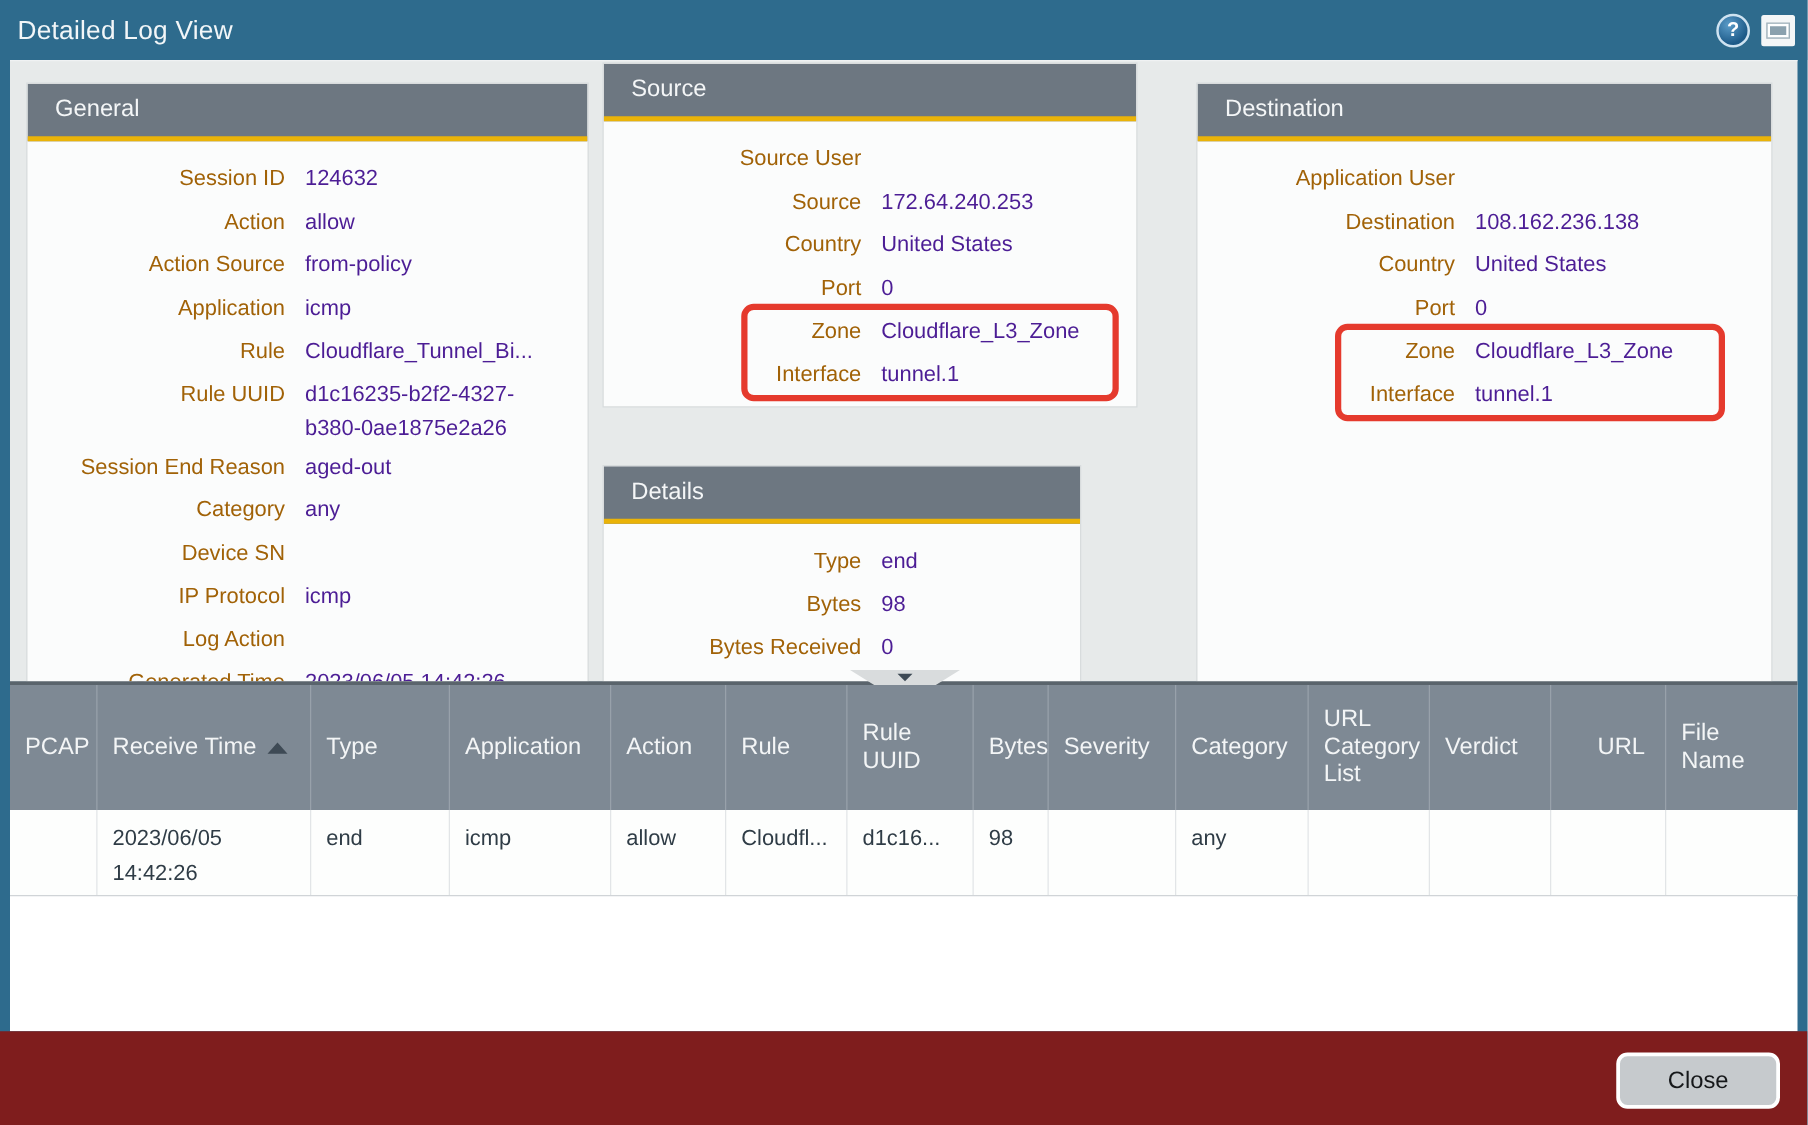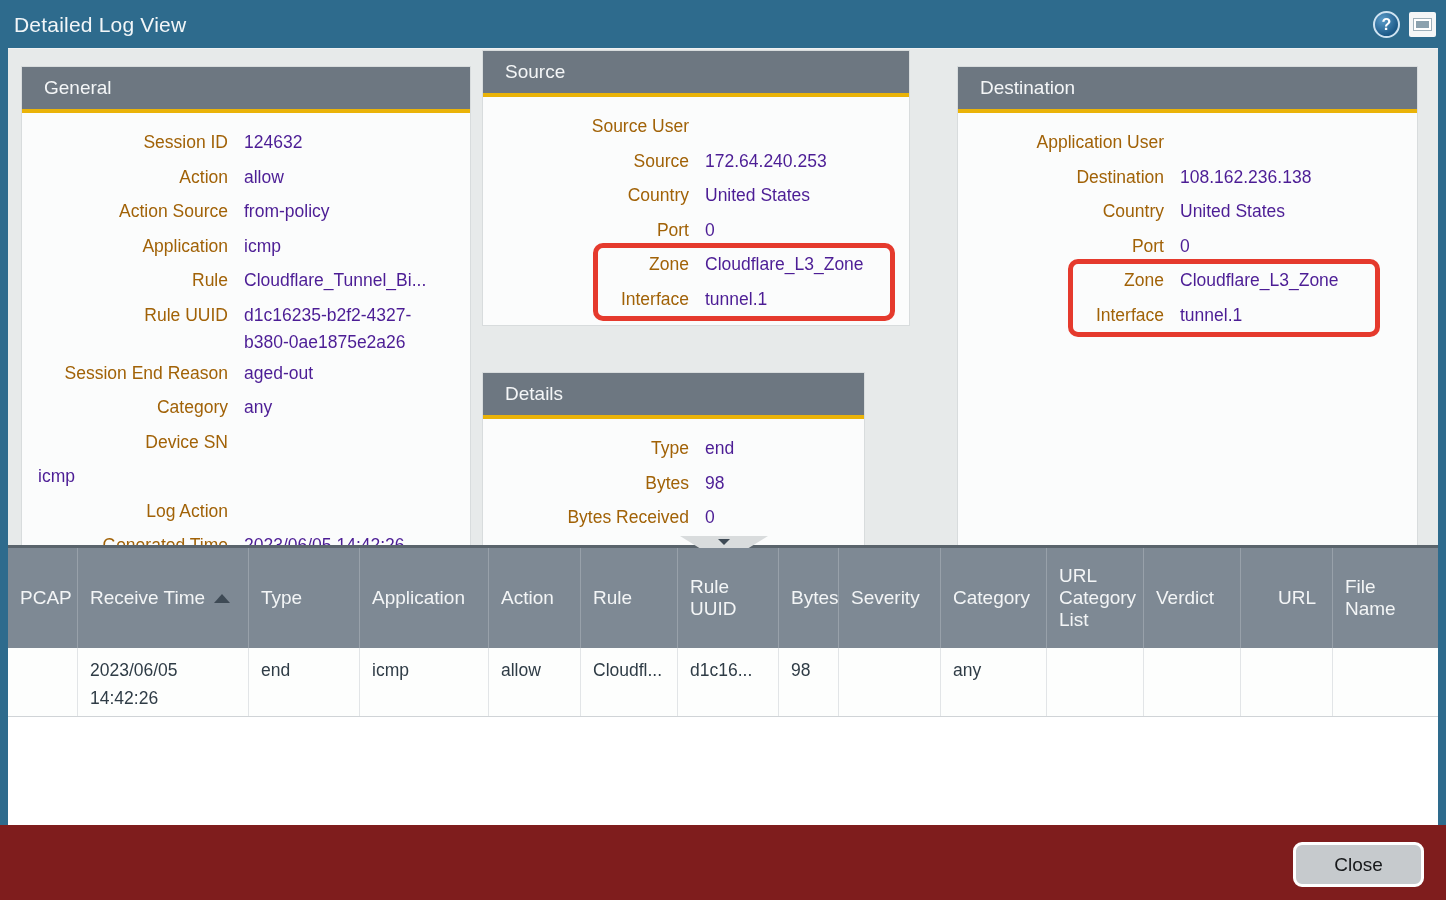--- a/index.html
+++ b/index.html
@@ -160,20 +160,21 @@
       </div>
       <div class="frow">
         <span class="lbl">Category</span>
         <span class="val">any</span>
       </div>
       <div class="frow">
         <span class="lbl">Device SN</span>
         <span class="val"></span>
       </div>
       <div class="frow">
+        <span class="lbl">IP Protocol</span>
         <span class="val">icmp</span>
       </div>
       <div class="frow">
         <span class="lbl">Log Action</span>
         <span class="val"></span>
       </div>
       <div class="frow">
         <span class="lbl">Generated Time</span>
         <span class="val">2023/06/05 14:42:26</span>
       </div>

